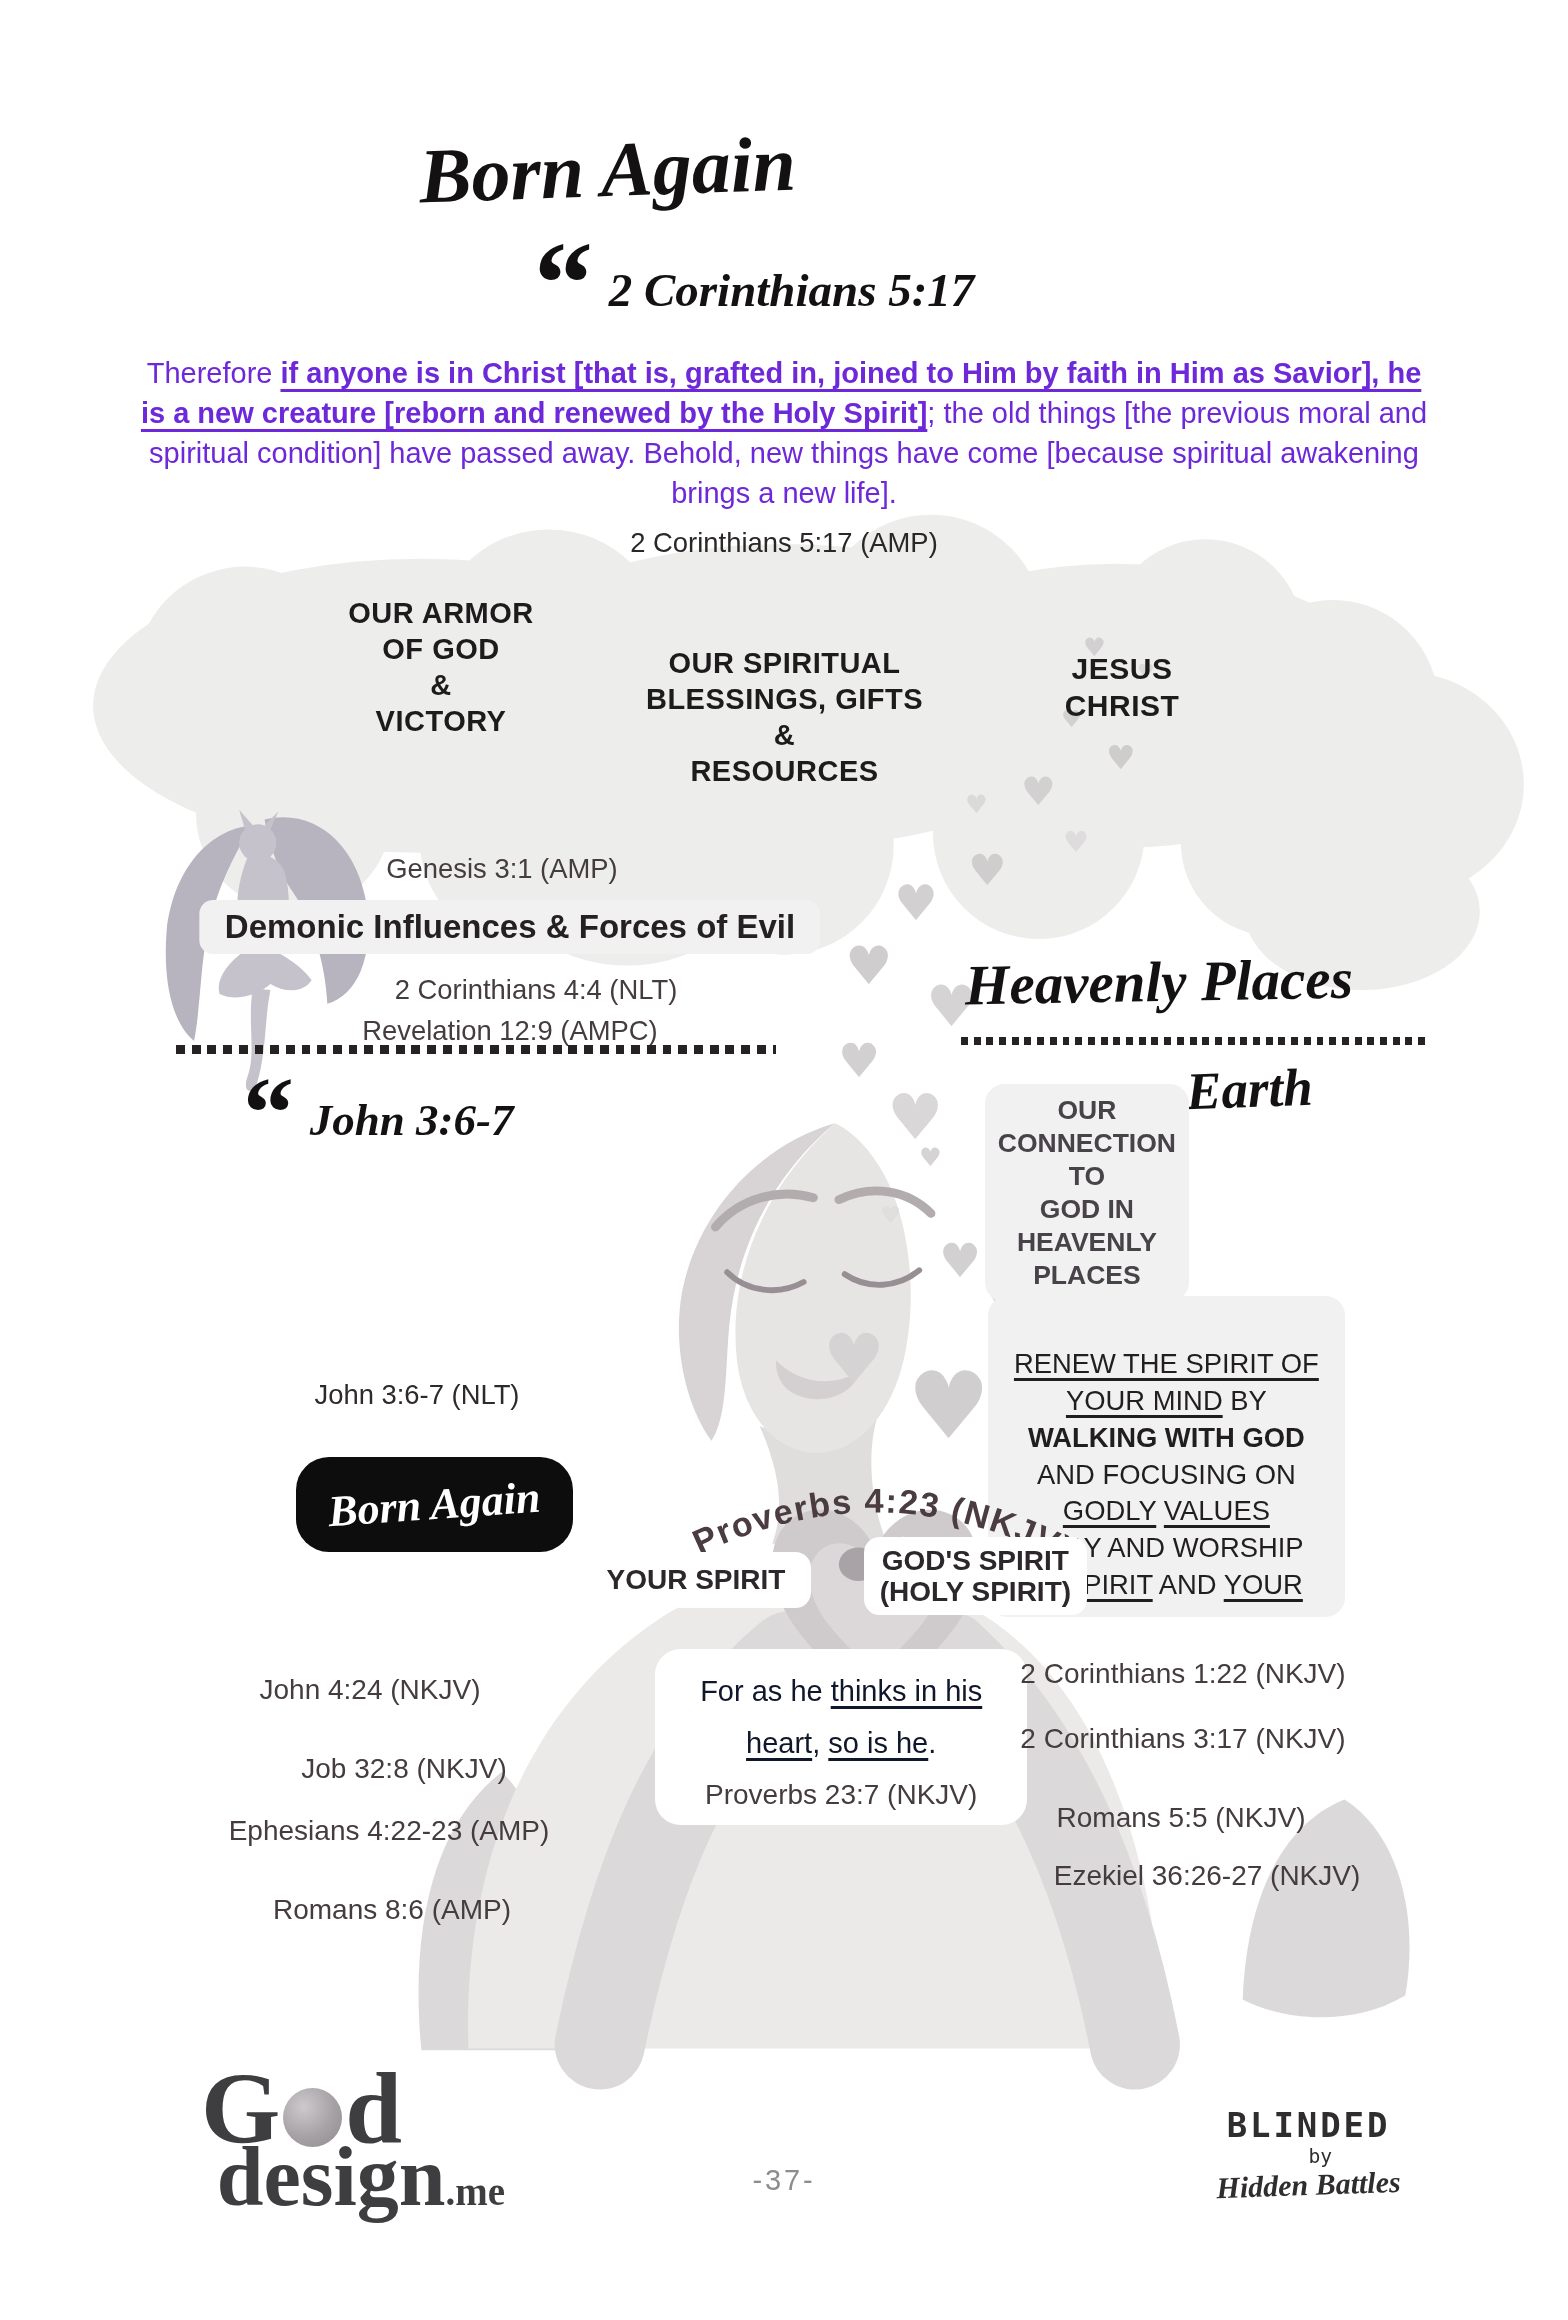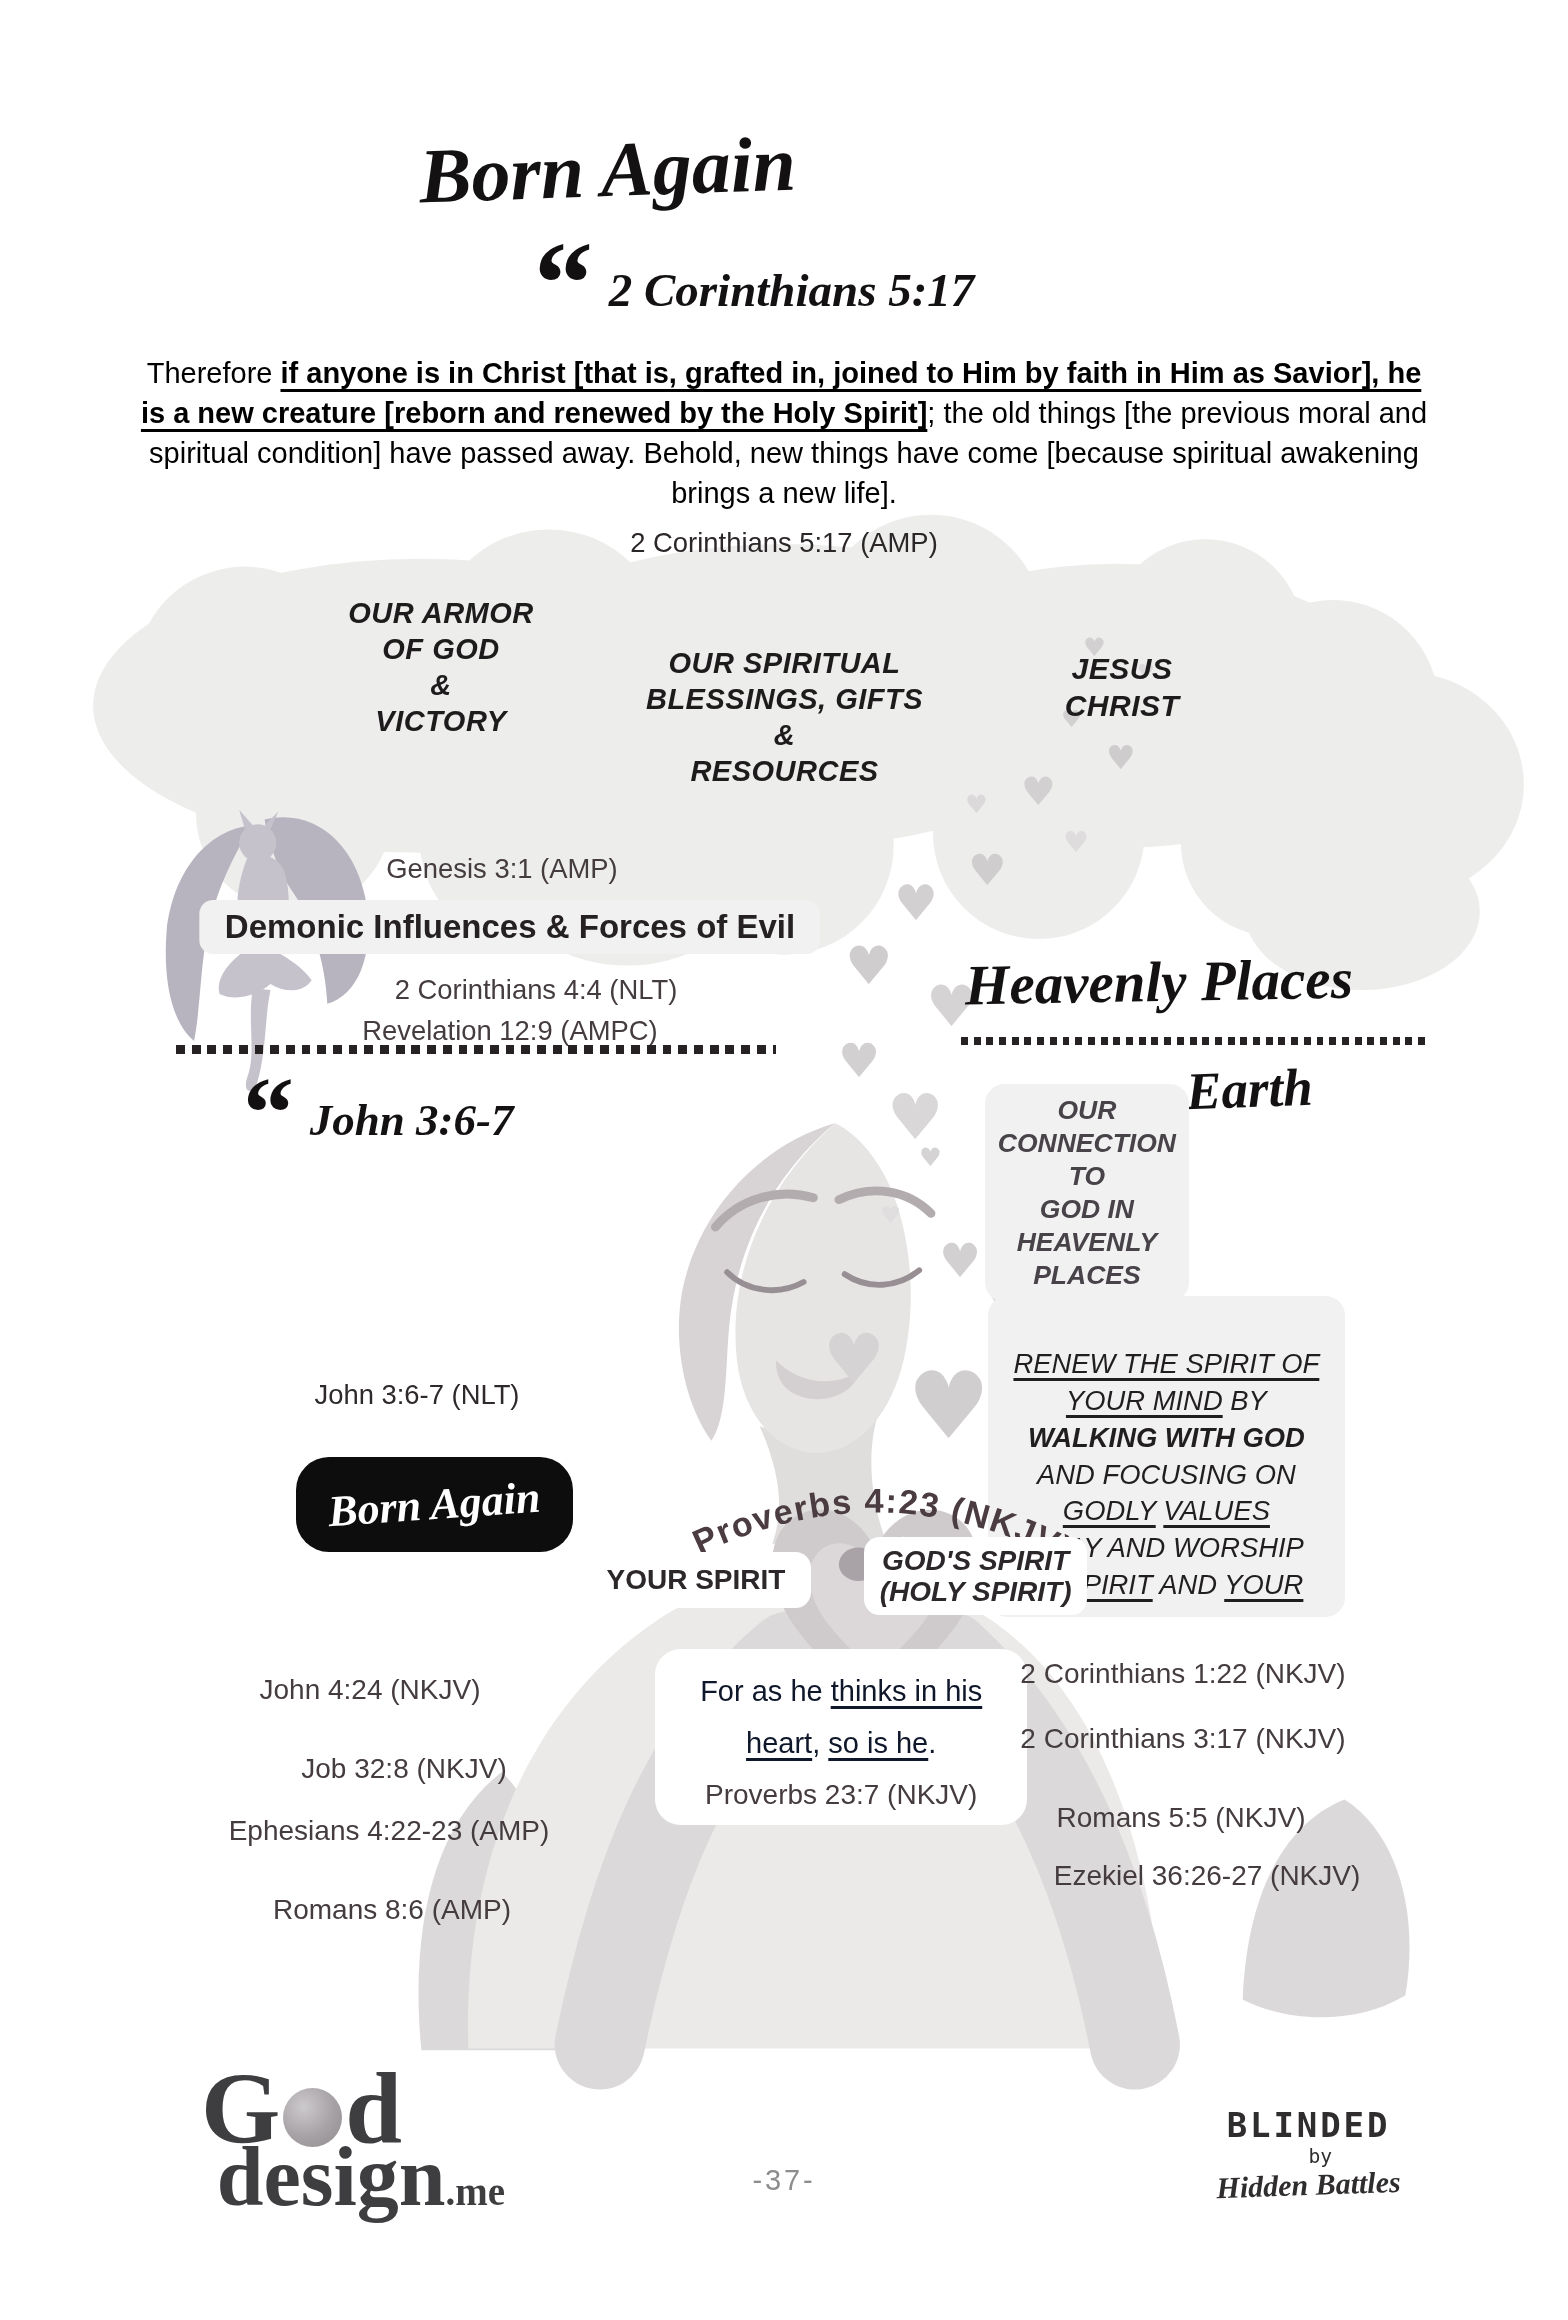--- a/index.html
+++ b/index.html
@@ -1,21 +1,21 @@
 <!DOCTYPE html>
 <html><head>
 <meta charset="utf-8">
 <style>
   html,body{margin:0;padding:0;background:#777;}
   .page{position:relative;width:1568px;height:2321px;background:#ffffff;margin:0 auto;
         overflow:hidden;font-family:"Liberation Sans",sans-serif;color:#272325;}
   .abs{position:absolute;}
   .script{font-family:"Liberation Serif",serif;font-style:italic;font-weight:700;color:#141112;}
   .center{text-align:center;}
-  .pre{white-space:pre-line;font-style:italic;}
+  .pre{white-space:pre-line;}
   .nowrap{white-space:nowrap;}
   .cx{transform:translateX(-50%);}
   .ul{text-decoration:underline;text-decoration-thickness:2.9px;text-underline-offset:5.9px;}
   .ul2{text-decoration:underline;text-decoration-thickness:2.5px;text-underline-offset:4.9px;}
   .b{font-weight:700;}
   .ref{font-size:28px;color:#453c40;}
   .cloudlabel{font-weight:700;color:#1e1b1d;letter-spacing:0.5px;line-height:1.24;}
   .heart{position:absolute;line-height:1;font-family:"DejaVu Sans",sans-serif;z-index:1;}
   .bigquote{font-family:"Liberation Serif",serif;font-weight:700;color:#121010;line-height:.52;}
   .pill-light{background:#f2f1f1;border-radius:13.7px;}
@@ -102,21 +102,21 @@
   <span class="heart" style="left:823px;top:1325px;font-size:69px;color:#d6d3d5;">♥</span>
   <span class="heart" style="left:907px;top:1360px;font-size:93px;color:#d1cecf;">♥</span>
 
   <div class="abs script z2" style="left:382px;top:125px;width:451px;text-align:center;font-size:78px;transform:rotate(-2deg);">Born Again</div>
 
   <div class="abs z2" style="left:534px;top:253px;display:flex;gap:15.7px;align-items:flex-start;">
     <span class="bigquote" style="font-size:118px;">“</span>
     <span class="script" style="font-size:47px;padding-top:9.8px;">2 Corinthians 5:17</span>
   </div>
 
-  <div class="abs center z2" style="left:137px;top:353px;width:1294px;font-size:29px;line-height:1.38;color:#000000;">
+  <div class="abs center z2" style="left:137px;top:353px;width:1294px;font-size:29px;line-height:1.38;color:#6d28d9;">
     <span>Therefore </span><span class="b ul">if anyone is in Christ [that is, grafted in, joined to Him by faith in Him as Savior], he is a new creature [reborn and renewed by the Holy Spirit]</span><span>; the old things [the previous moral and spiritual condition] have passed away. Behold, new things have come [because spiritual awakening brings a new life].</span>
   </div>
   <div class="abs nowrap cx z2" style="left:784px;top:527px;font-size:27.4px;color:#2b2628;">2 Corinthians 5:17 (AMP)</div>
 
   <div class="abs center pre cloudlabel z2" style="left:289px;top:596px;width:304px;font-size:29px;">OUR ARMOR
 OF GOD
 &amp;
 VICTORY</div>
   <div class="abs center pre cloudlabel z2" style="left:603px;top:646px;width:363px;font-size:29px;">OUR SPIRITUAL
 BLESSINGS, GIFTS

